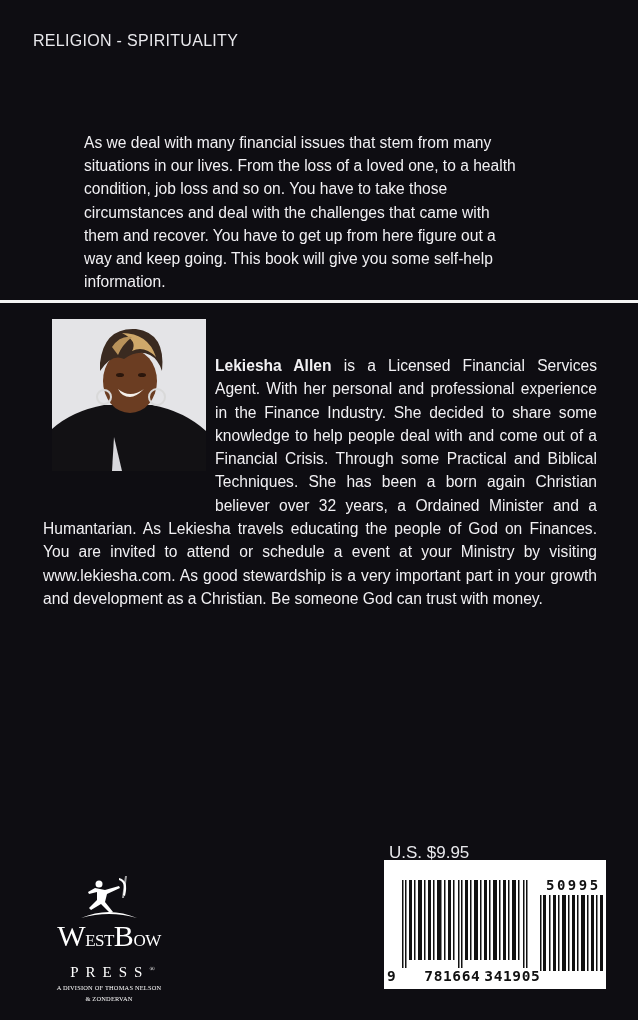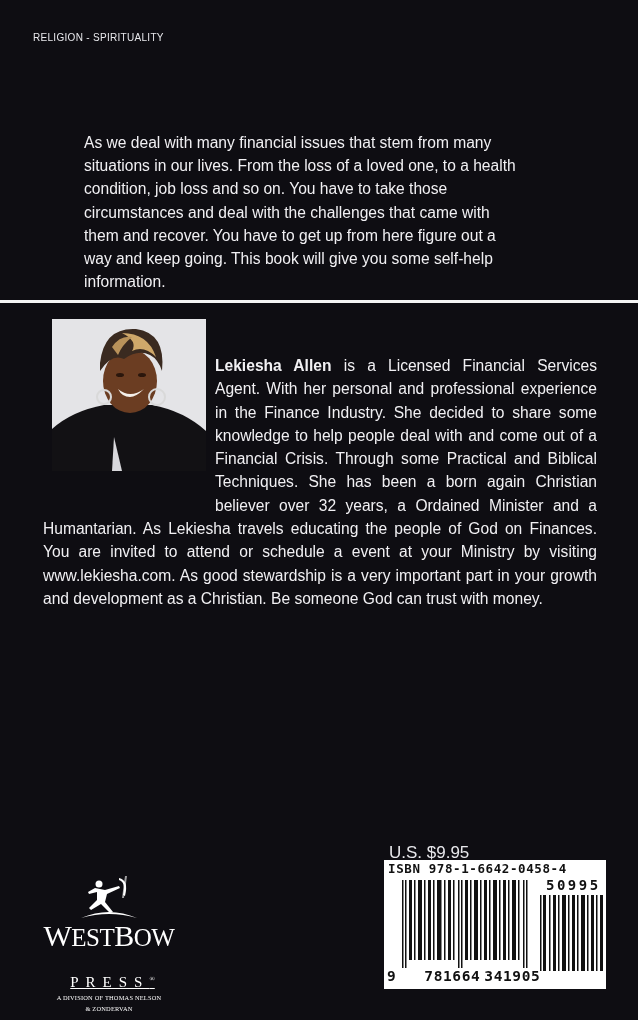--- a/index.html
+++ b/index.html
@@ -1,21 +1,21 @@
 <!DOCTYPE html>
 <html><head>
   <meta charset="utf-8">
   <style>
     html, body { margin: 0; padding: 0; }
     body {
       width: 638px; height: 1020px; background: #0e0d12; color: #ecebef;
       font-family: "Liberation Sans", "DejaVu Sans", sans-serif; position: relative; overflow: hidden;
     }
     .category {
-      position: absolute; left: 33px; top: 32px; font-size: 10px; letter-spacing: 0.3px; color: #e8e8ec;
+      position: absolute; left: 33px; top: 32px; font-size: 16px; letter-spacing: 0.3px; color: #e8e8ec;
     }
     .blurb {
       position: absolute; left: 43px; top: 131px; width: 437px; font-size: 15.6px; line-height: 23.2px; color: #f1f0f3; margin-left: 41px;
     }
     .divider {
       position: absolute; left: 0; top: 300px; width: 638px; height: 3px; background: #f4f4f4;
     }
     .photo {
       position: absolute; left: 52px; top: 319px; width: 154px; height: 152px; overflow: hidden;
       background: linear-gradient(180deg, #e9e9ec 0%, #dcdce0 100%);
@@ -47,23 +47,23 @@
     .ean-num .first { margin-right: 8px; }
     .ean-num .mid { margin-right: 4px; margin-left: 20px; }
     .publisher {
       position: absolute; left: 24px; top: 874px; width: 170px; text-align: center; color: #fff;
     }
     .logo-mark { display: block; margin: 0 auto; }
     .pub-name {
       font-family: "Liberation Serif", "DejaVu Serif", serif; font-size: 30px; line-height: 28px; letter-spacing: -0.5px; margin-top: 2px;
     }
     .pub-name .cap { font-size: 30px; }
-    .pub-name .sm { font-size: 25px; text-align: right; }
+    .pub-name .sm { font-size: 17px; text-align: right; }
     .pub-press {
-      font-family: "Liberation Serif", "DejaVu Serif", serif; font-size: 15px; letter-spacing: 7px; line-height: 17px; margin-top: 19px; padding-left: 7px; text-decoration: underline;
+      font-family: "Liberation Serif", "DejaVu Serif", serif; font-size: 15px; letter-spacing: 7px; line-height: 17px; margin-top: 6px; padding-left: 7px;
     }
     .pub-press sup { font-size: 7px; letter-spacing: 0; }
     .pub-division {
       font-family: "Liberation Serif", "DejaVu Serif", serif; font-size: 6.4px; letter-spacing: 0.2px; line-height: 9px; margin-top: 2px;
     }
   </style>
 </head>
 <body>
 
 <div class="category">RELIGION - SPIRITUALITY</div>
@@ -89,21 +89,20 @@
   </svg>
 </div>
 
 <div class="bio">
   <div class="float-spacer"></div><b>Lekiesha Allen</b><span> is a Licensed Financial Services Agent. With her personal and professional experience in the Finance Industry. She decided to share some knowledge to help people deal with and come out of a Financial Crisis. Through some Practical and Biblical Techniques. She has been a born again Christian believer over 32 years, a Ordained Minister and a Humantarian. As Lekiesha travels educating the people of God on Finances. You are invited to attend or schedule a event at your Ministry by visiting www.lekiesha.com. As good stewardship is a very important part in your growth and development as a Christian. Be someone God can trust with money.</span>
 </div>
 
 <div class="price">U.S. $9.95</div>
 
 <div class="barcode-box">
-  <div class="isbn-line">ISBN 978-1-6642-0458-4</div>
   <div class="addon-num">50995</div>
   <svg class="main-bars" viewBox="0 0 126 88" preserveAspectRatio="none">
     <g fill="#111">
       <rect x="0" y="0" width="1.5" height="88"></rect>
         <rect x="3" y="0" width="1.5" height="88"></rect>
       <rect x="7" y="0" width="3" height="80"></rect>
         <rect x="12" y="0" width="1.5" height="80"></rect>
       <rect x="16" y="0" width="4" height="80"></rect>
         <rect x="22" y="0" width="1.5" height="80"></rect>
       <rect x="26" y="0" width="3" height="80"></rect>

